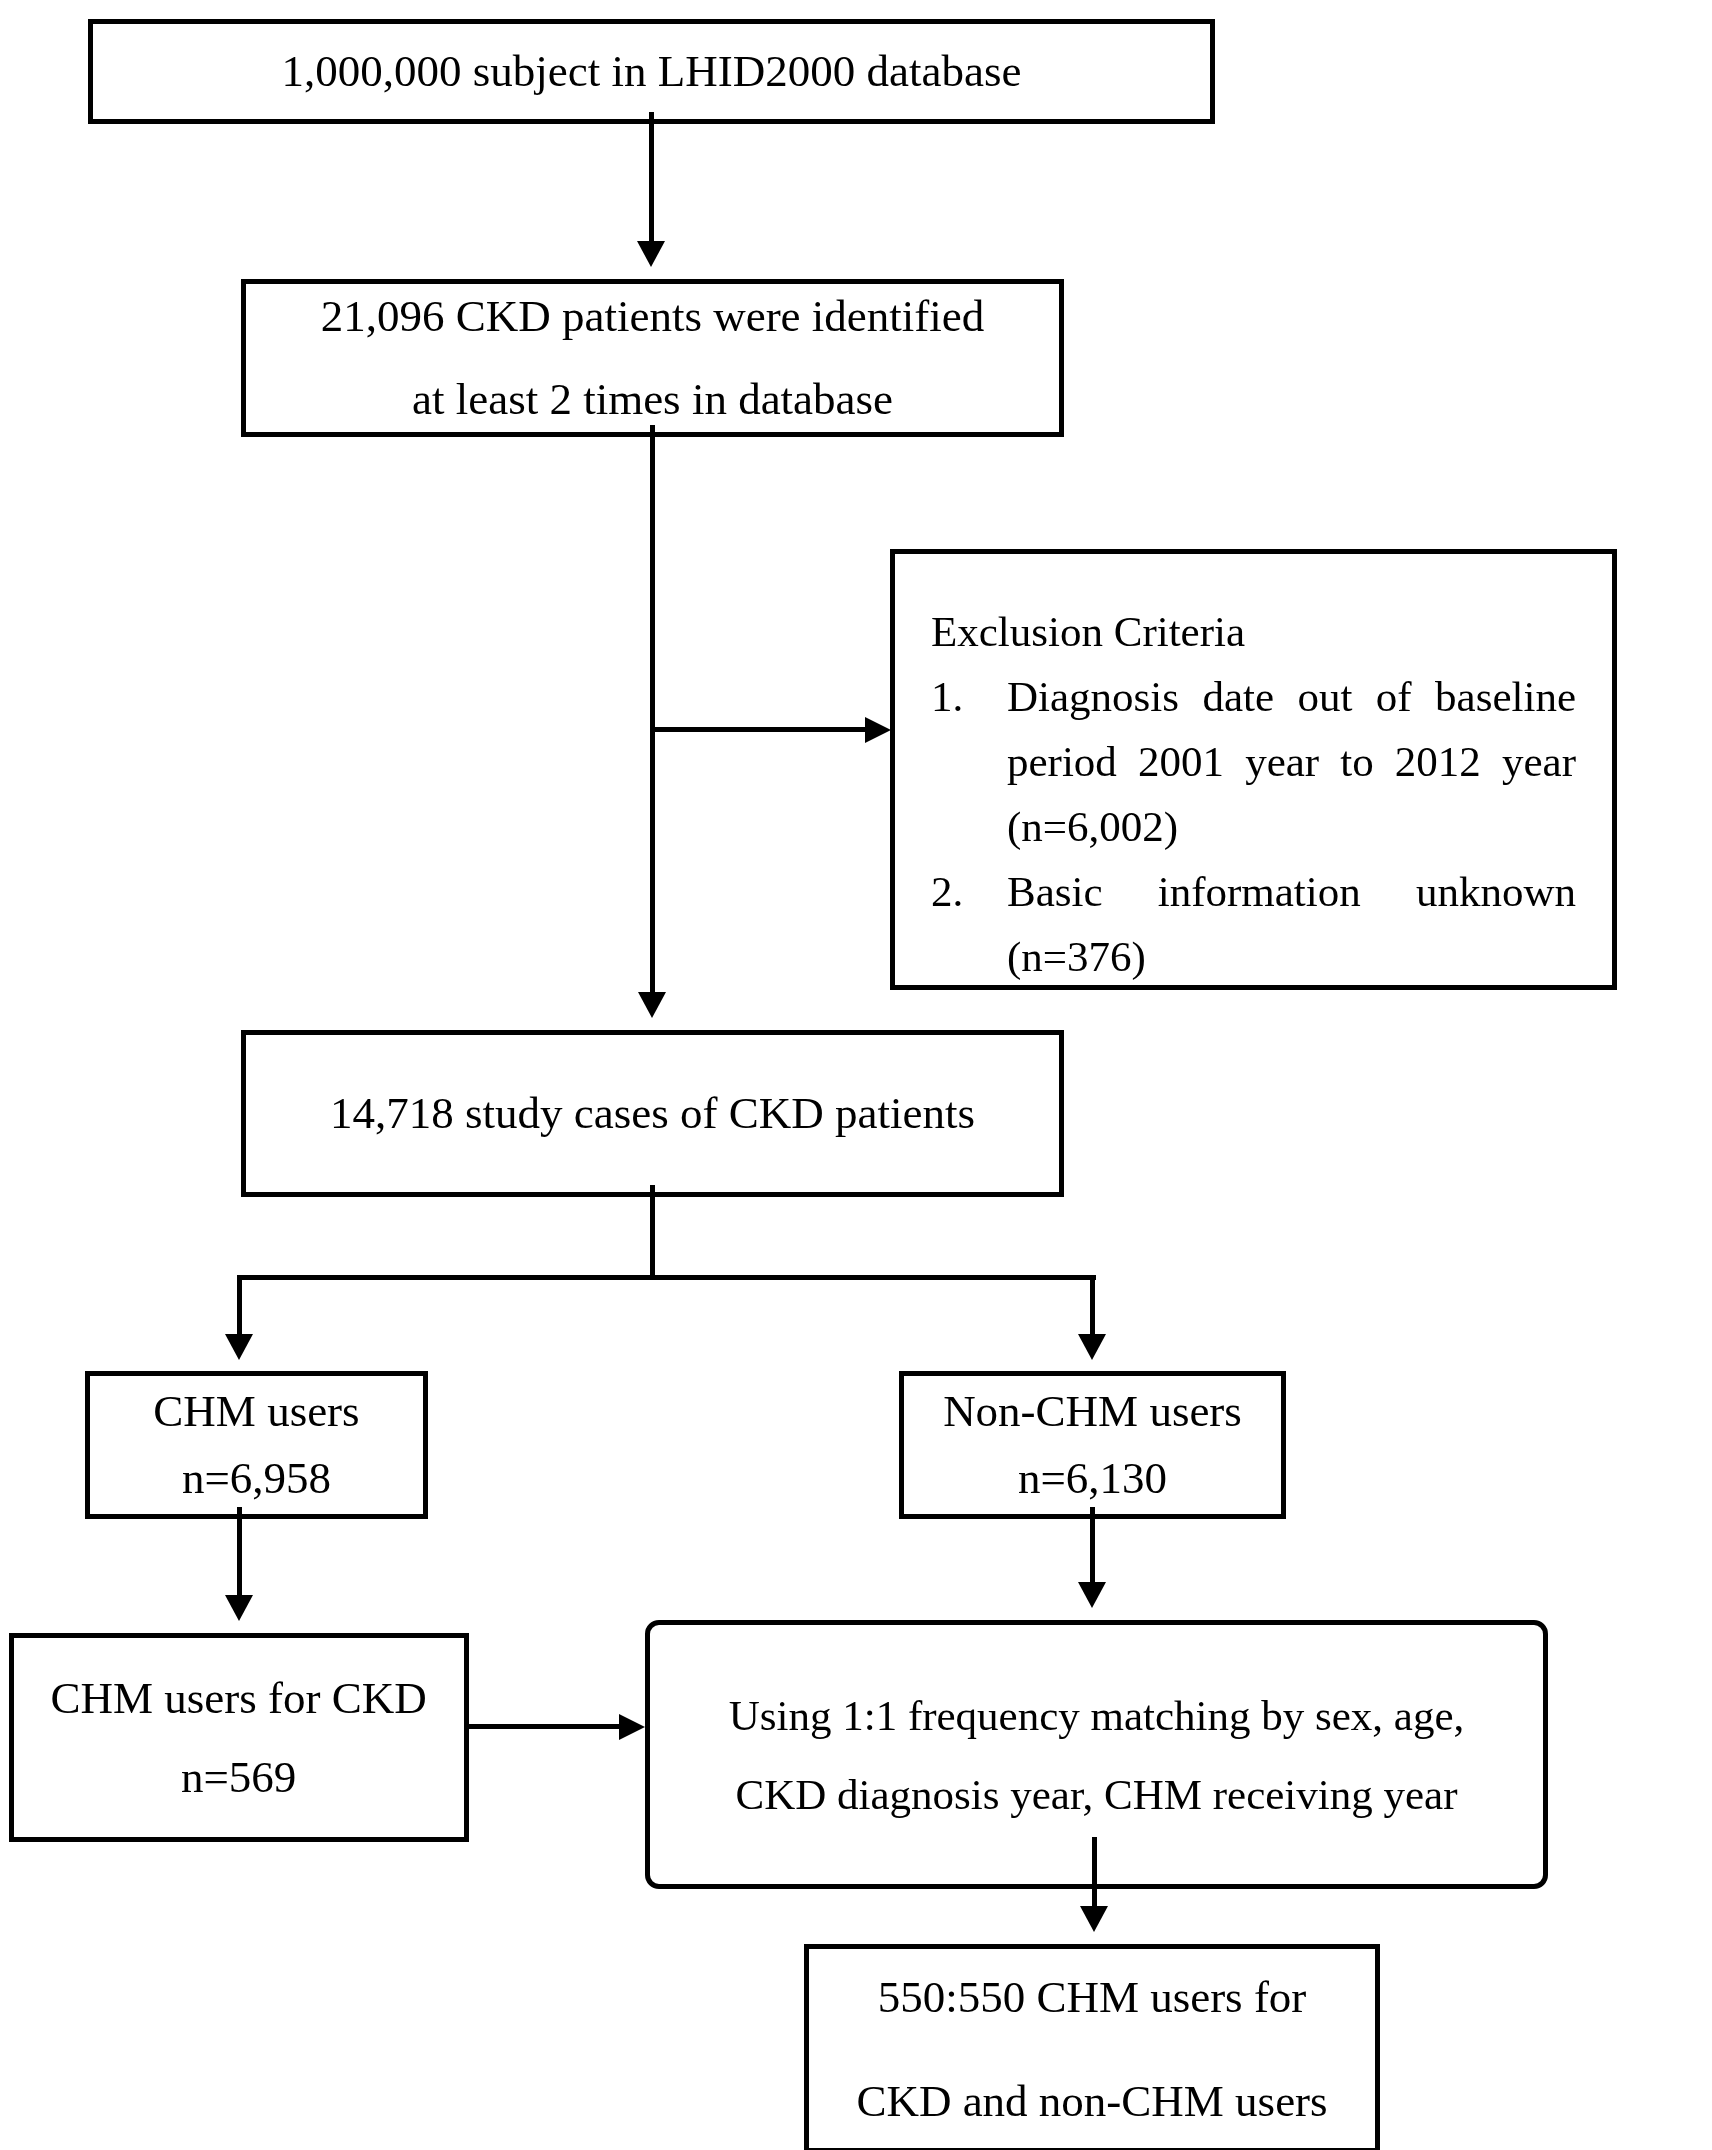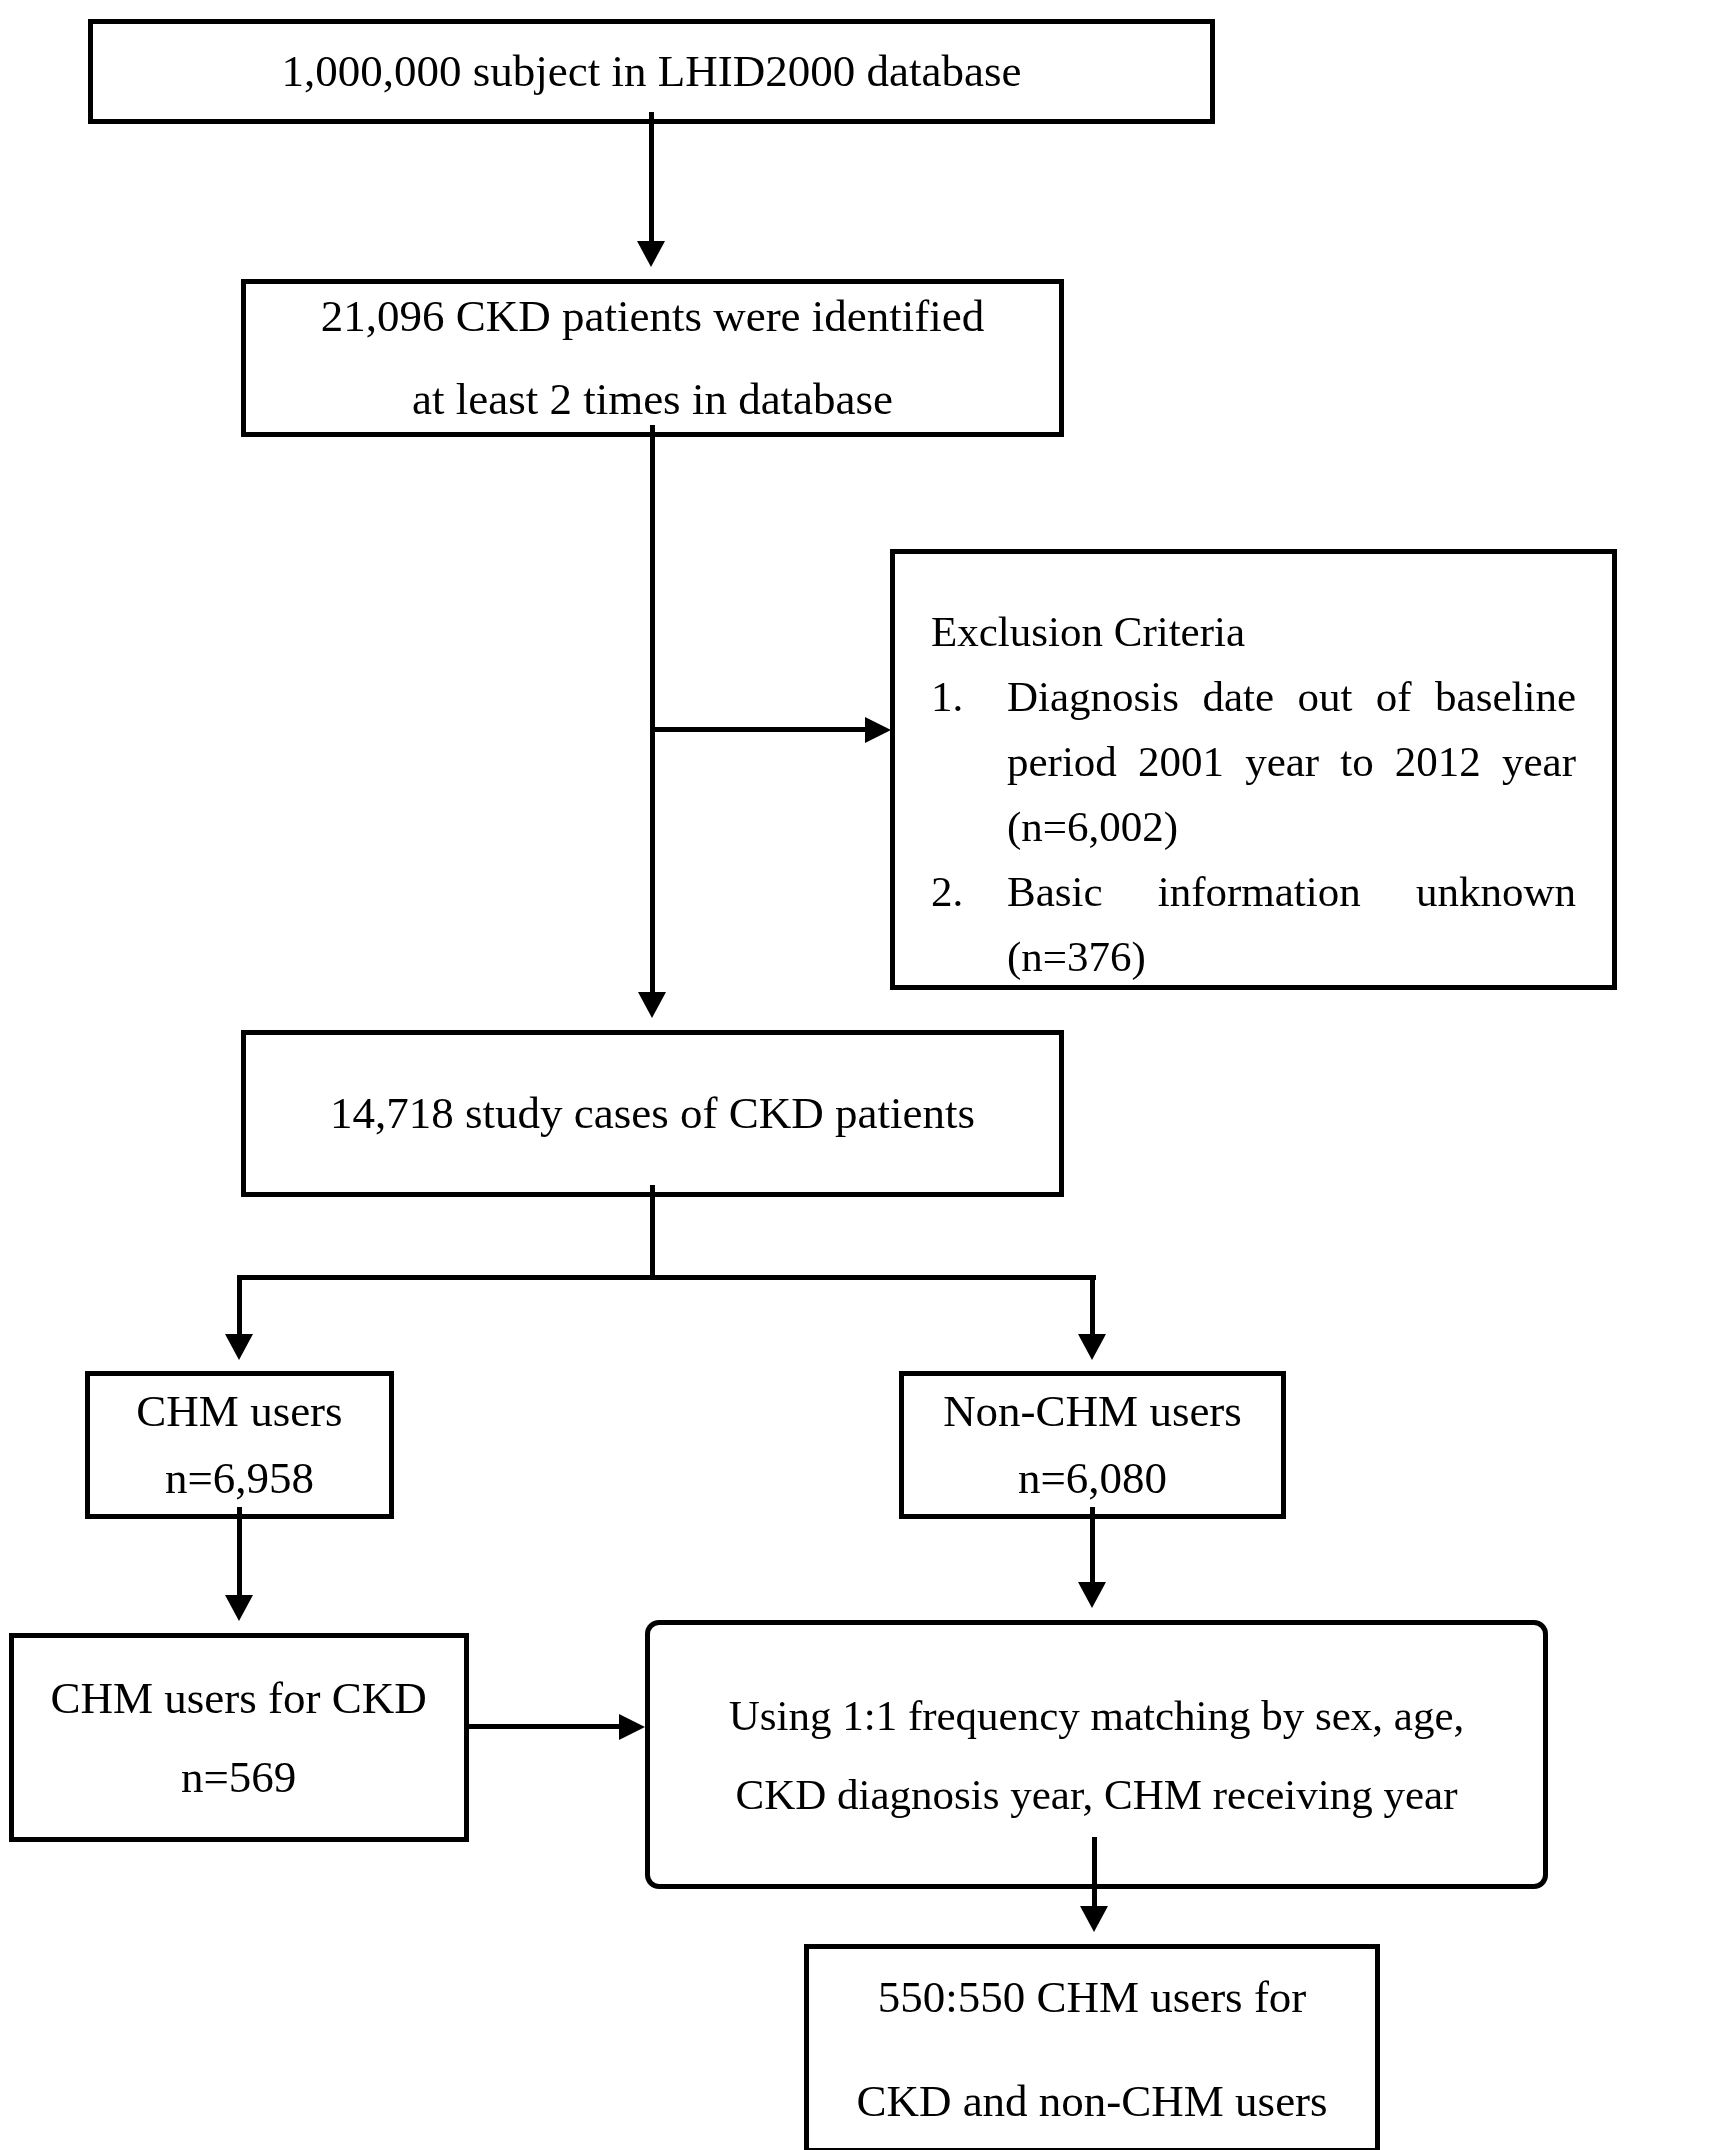--- a/index.html
+++ b/index.html
@@ -96,28 +96,28 @@
     <div class="line">14,718 study cases of CKD patients</div>
   </div>
 
   <div class="vline" style="left:650px;top:1185px;height:93px;"></div>
   <div class="hline" style="left:237px;top:1275px;width:859px;"></div>
   <div class="vline" style="left:237px;top:1275px;height:59px;"></div>
   <div class="arrow-down" style="left:225px;top:1334px;"></div>
   <div class="vline" style="left:1090px;top:1275px;height:59px;"></div>
   <div class="arrow-down" style="left:1078px;top:1334px;"></div>
 
-  <div class="box" style="left:85px;top:1359px;width:309px;height:148px;">
+  <div class="box" style="left:85px;top:1359px;width:343px;height:148px;">
     <div class="line">CHM users</div>
     <div class="line">n=6,958</div>
   </div>
 
   <div class="box" style="left:899px;top:1359px;width:387px;height:148px;">
     <div class="line">Non-CHM users</div>
-    <div class="line">n=6,080</div>
+    <div class="line">n=6,130</div>
   </div>
 
   <div class="vline" style="left:237px;top:1507px;height:88px;"></div>
   <div class="arrow-down" style="left:225px;top:1595px;"></div>
 
   <div class="vline" style="left:1090px;top:1507px;height:75px;"></div>
   <div class="arrow-down" style="left:1078px;top:1582px;"></div>
 
   <div class="box lh-mid" style="left:8.6px;top:1621px;width:460px;height:209px;">
     <div class="line">CHM users for CKD</div>

